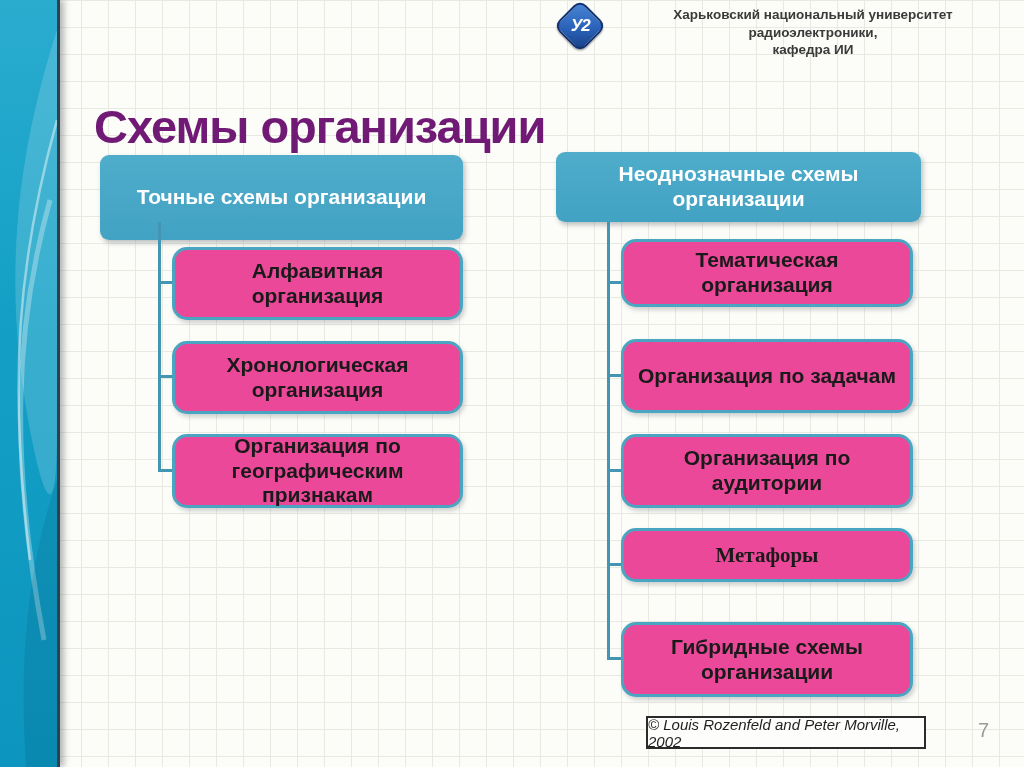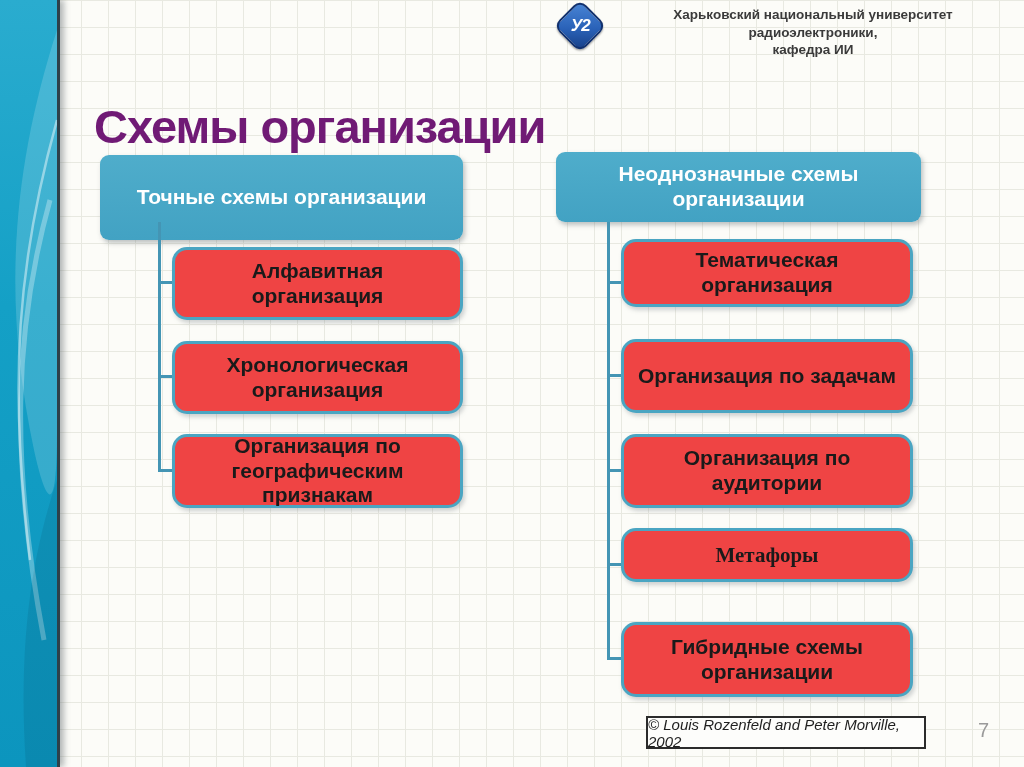--- a/index.html
+++ b/index.html
@@ -54,21 +54,21 @@
     text-align:center;white-space:pre-line;
     border-radius:12px;line-height:1.18;
   }
   .node.head{
     background:linear-gradient(180deg,#4fadcb 0%,#42a2c3 100%);
     color:#ffffff;font-weight:bold;font-size:21px;
     border-radius:9px;
     box-shadow:2px 3px 5px rgba(110,120,125,.45);
   }
   .node.child{
-    background:#ef4444;
+    background:#ec4899;
     border:3px solid #4aa5c2;
     color:#1a1a1a;font-weight:bold;font-size:21px;
     border-radius:15px;
     box-shadow:2px 3px 4px rgba(120,130,135,.35);
     padding:0 2px;
   }
   .connector{position:absolute;background:#4495b4;}
 
   
   .t0-head{left:100px;top:155px;width:363px;height:85px;}

